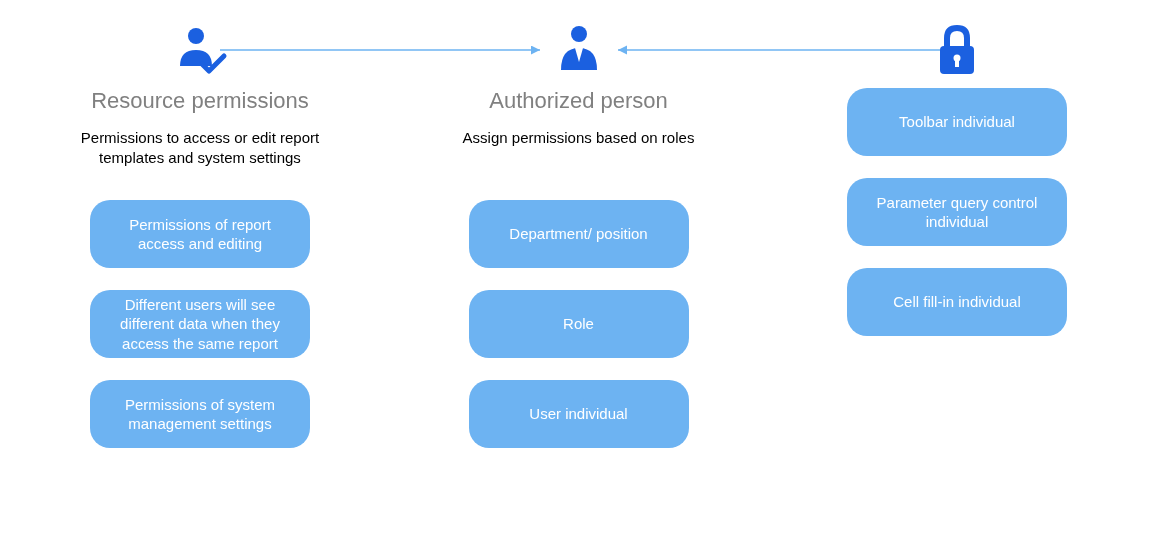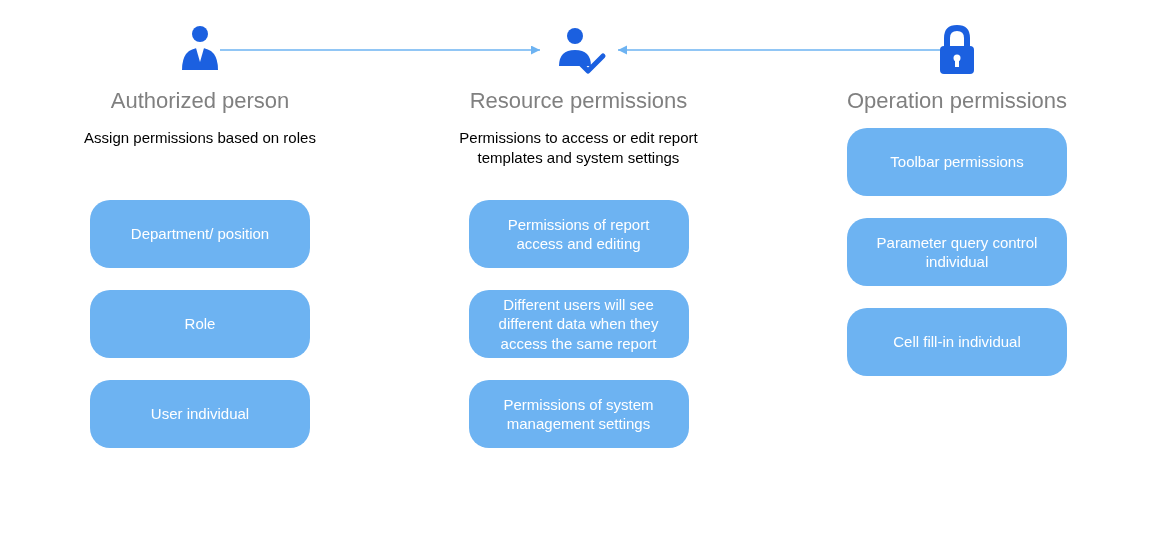--- a/index.html
+++ b/index.html
@@ -80,56 +80,55 @@
         <path d="M0,0 L6,3 L0,6 Z" fill="#6db3f2"></path>
       </marker>
     </defs>
     <line x1="220" y1="12" x2="540" y2="12" stroke="#6db3f2" stroke-width="1.5" marker-end="url(#arrowhead)"></line>
     <line x1="940" y1="12" x2="618" y2="12" stroke="#6db3f2" stroke-width="1.5" marker-end="url(#arrowhead)"></line>
   </svg>
 
   <div class="column">
     <div class="icon-wrap">
       <svg width="56" height="56" viewBox="0 0 56 56">
+        <circle cx="24" cy="14" r="8" fill="#1b60e0"></circle>
+        <path d="M8 44 Q8 28 24 28 Q40 28 40 44 Z" fill="#1b60e0"></path>
+        <path d="M30 42 L37 49 L52 34" stroke="#1b60e0" stroke-width="5" fill="none" stroke-linecap="round" stroke-linejoin="round"></path>
+      </svg>
+    </div>
+    <div class="title">Resource permissions</div>
+    <div class="desc">Permissions to access or edit report templates and system settings</div>
+    <div class="pill">Permissions of report access and editing</div>
+    <div class="pill">Different users will see different data when they access the same report</div>
+    <div class="pill">Permissions of system management settings</div>
+  </div>
+
+  <div class="column">
+    <div class="icon-wrap">
+      <svg width="56" height="56" viewBox="0 0 56 56">
         <circle cx="28" cy="12" r="8" fill="#1b60e0"></circle>
         <path d="M10 48 Q10 26 28 26 Q46 26 46 48 Z" fill="#1b60e0"></path>
         <path d="M24 26 L28 40 L32 26 Z" fill="#fff"></path>
         <rect x="26" y="24" width="4" height="4" fill="#fff"></rect>
       </svg>
     </div>
     <div class="title">Authorized person</div>
     <div class="desc">Assign permissions based on roles</div>
     <div class="pill">Department/ position</div>
     <div class="pill">Role</div>
     <div class="pill">User individual</div>
   </div>
 
   <div class="column">
     <div class="icon-wrap">
-      <svg width="56" height="56" viewBox="0 0 56 56">
-        <circle cx="24" cy="14" r="8" fill="#1b60e0"></circle>
-        <path d="M8 44 Q8 28 24 28 Q40 28 40 44 Z" fill="#1b60e0"></path>
-        <path d="M30 42 L37 49 L52 34" stroke="#1b60e0" stroke-width="5" fill="none" stroke-linecap="round" stroke-linejoin="round"></path>
-      </svg>
-    </div>
-    <div class="title">Resource permissions</div>
-    <div class="desc">Permissions to access or edit report templates and system settings</div>
-    <div class="pill">Permissions of report access and editing</div>
-    <div class="pill">Different users will see different data when they access the same report</div>
-    <div class="pill">Permissions of system management settings</div>
-  </div>
-
-  <div class="column">
-    <div class="icon-wrap">
       <svg width="50" height="56" viewBox="0 0 50 56">
         <rect x="8" y="24" width="34" height="28" rx="4" fill="#1b60e0"></rect>
         <path d="M15 24 V16 Q15 6 25 6 Q35 6 35 16 V24" stroke="#1b60e0" stroke-width="6" fill="none"></path>
         <circle cx="25" cy="36" r="3.5" fill="#fff"></circle>
         <rect x="23" y="37" width="4" height="8" fill="#fff"></rect>
       </svg>
     </div>
-    <div class="title">Operation permissions</div>
-    <div class="pill">Toolbar permissions</div>
+    <div class="pill">Toolbar individual</div>
     <div class="pill">Parameter query control individual</div>
     <div class="pill">Cell fill-in individual</div>
   </div>
 
 </div>
 
 </body></html>

